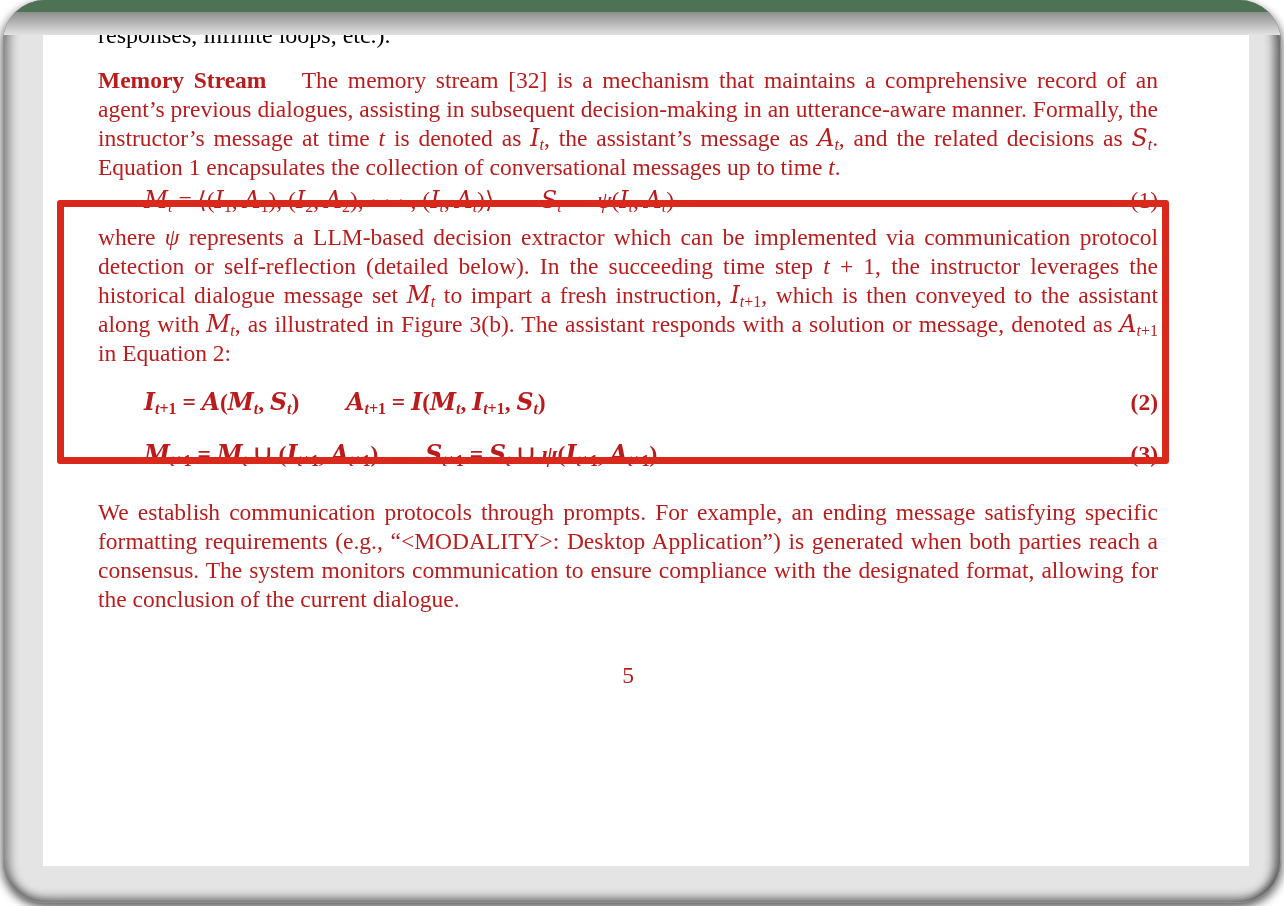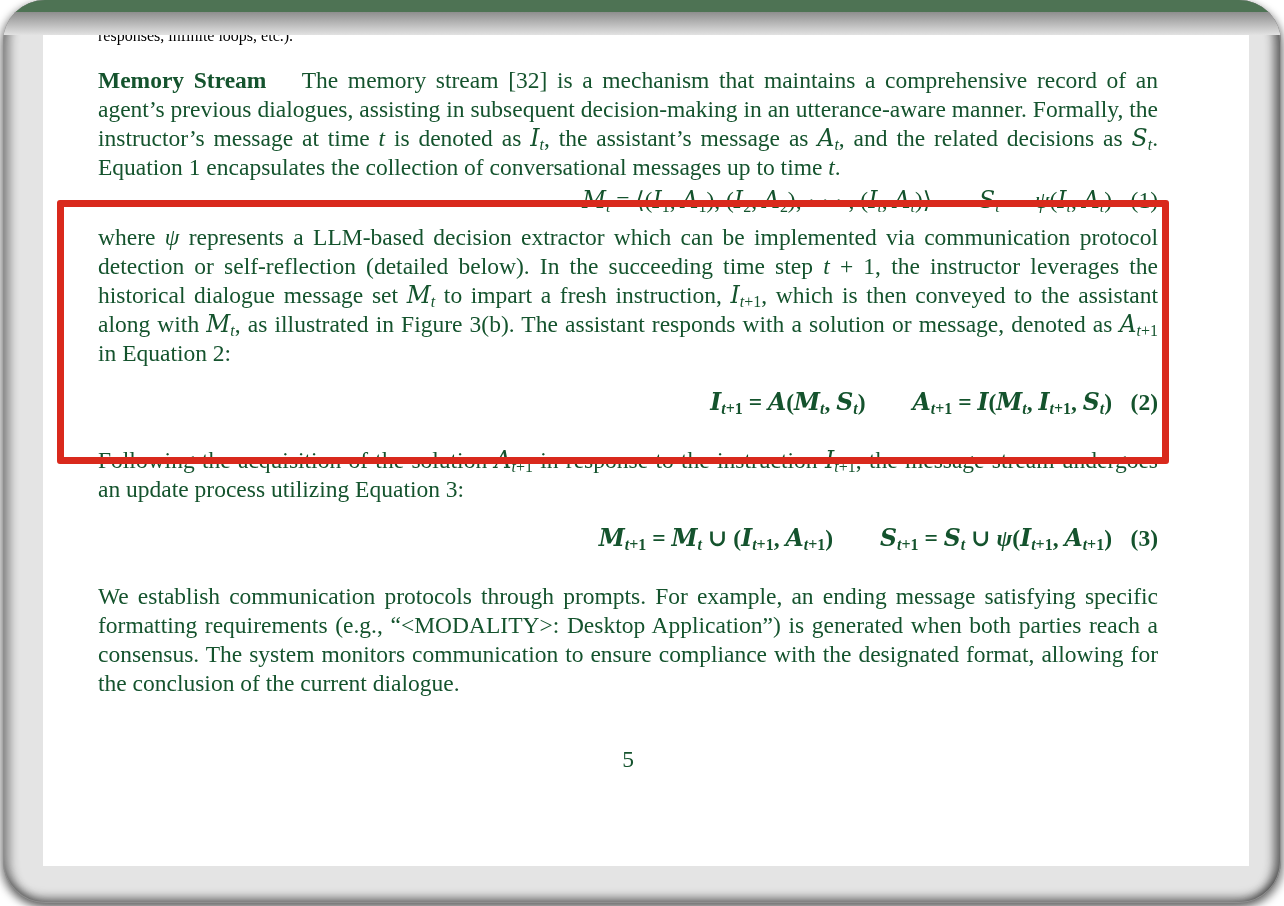--- a/index.html
+++ b/index.html
@@ -39,44 +39,44 @@
   .page {
     position: absolute;
     left: 40px; top: 35px;
     width: 1206px; height: 831px;
     background: #ffffff;
     overflow: hidden;
   }
   .clipped-line {
     position: absolute;
     top: -14px; left: 55px;
-    font-size: 16px; line-height: 29px;
+    font-size: 24px; line-height: 29px;
     color: #000;
     white-space: nowrap;
   }
   .content {
     position: relative;
     padding: 31px 91px 0 55px;
     font-size: 23.5px;
     line-height: 29px;
-    color: #14532d;
+    color: #b91c1c;
     text-align: justify;
     font-family: "Liberation Serif", "DejaVu Serif", "DejaVu Sans", serif;
   }
   .content p { margin: 0; }
   .content sub { font-size: 0.68em; line-height: 0; vertical-align: -0.22em; }
   .cal { font-style: italic; font-family: "DejaVu Serif", serif; }
 
   .eqrow {
     display: flex; align-items: center;
     height: 36px;
   }
   .eqrow::before { content: ""; width: 46px; flex: none; }
   .eqbody {
-    flex: 1; text-align: right;
+    flex: 1; text-align: left;
     font-family: "Liberation Serif", "DejaVu Serif", "DejaVu Sans", serif;
   }
   .eqnum { flex: none; width: 46px; text-align: right; }
 
   .mt5  { margin-top: 5px  !important; }
   .mt15 { margin-top: 15px !important; }
   .mt16 { margin-top: 16px !important; font-weight: bold; }
   .mt26 { margin-top: 26px !important; }
 
   .pagenum {
@@ -115,21 +115,20 @@
         <div class="eqnum">(1)</div>
       </div>
 
       <p class="mt5">where <i>ψ</i> represents a LLM-based decision extractor which can be implemented via communication protocol detection or self-reflection (detailed below). In the succeeding time step <i>t</i> + 1, the instructor leverages the historical dialogue message set <span class="cal">M</span><sub><i>t</i></sub> to impart a fresh instruction, <span class="cal">I</span><sub><i>t</i>+1</sub>, which is then conveyed to the assistant along with <span class="cal">M</span><sub><i>t</i></sub>, as illustrated in Figure 3(b). The assistant responds with a solution or message, denoted as <span class="cal">A</span><sub><i>t</i>+1</sub> in Equation 2:</p>
 
       <div class="eqrow mt16">
         <div class="eqbody"><span class="cal">I</span><sub><i>t</i>+1</sub> = <span class="cal">A</span>(<span class="cal">M</span><sub><i>t</i></sub>, <span class="cal">S</span><sub><i>t</i></sub>)  <span class="cal">A</span><sub><i>t</i>+1</sub> = <span class="cal">I</span>(<span class="cal">M</span><sub><i>t</i></sub>, <span class="cal">I</span><sub><i>t</i>+1</sub>, <span class="cal">S</span><sub><i>t</i></sub>)</div>
         <div class="eqnum">(2)</div>
       </div>
 
-      <p class="mt26">Following the acquisition of the solution <span class="cal">A</span><sub><i>t</i>+1</sub> in response to the instruction <span class="cal">I</span><sub><i>t</i>+1</sub>, the message stream undergoes an update process utilizing Equation 3:</p>
 
       <div class="eqrow mt16">
         <div class="eqbody"><span class="cal">M</span><sub><i>t</i>+1</sub> = <span class="cal">M</span><sub><i>t</i></sub> ∪ (<span class="cal">I</span><sub><i>t</i>+1</sub>, <span class="cal">A</span><sub><i>t</i>+1</sub>)  <span class="cal">S</span><sub><i>t</i>+1</sub> = <span class="cal">S</span><sub><i>t</i></sub> ∪ <i>ψ</i>(<span class="cal">I</span><sub><i>t</i>+1</sub>, <span class="cal">A</span><sub><i>t</i>+1</sub>)</div>
         <div class="eqnum">(3)</div>
       </div>
 
       <p class="mt26">We establish communication protocols through prompts. For example, an ending message satisfying specific formatting requirements (e.g., “&lt;MODALITY&gt;: Desktop Application”) is generated when both parties reach a consensus. The system monitors communication to ensure compliance with the designated format, allowing for the conclusion of the current dialogue.</p>
 
 
       <div class="pagenum">5</div>

